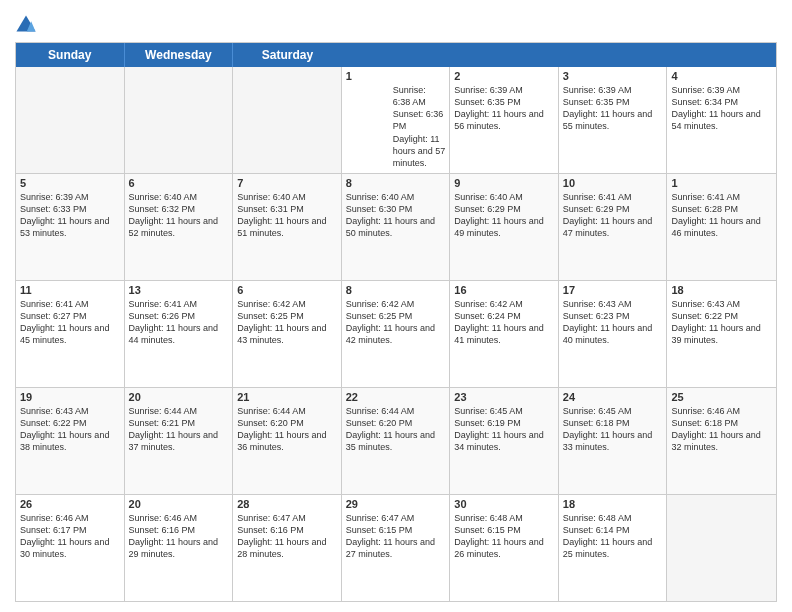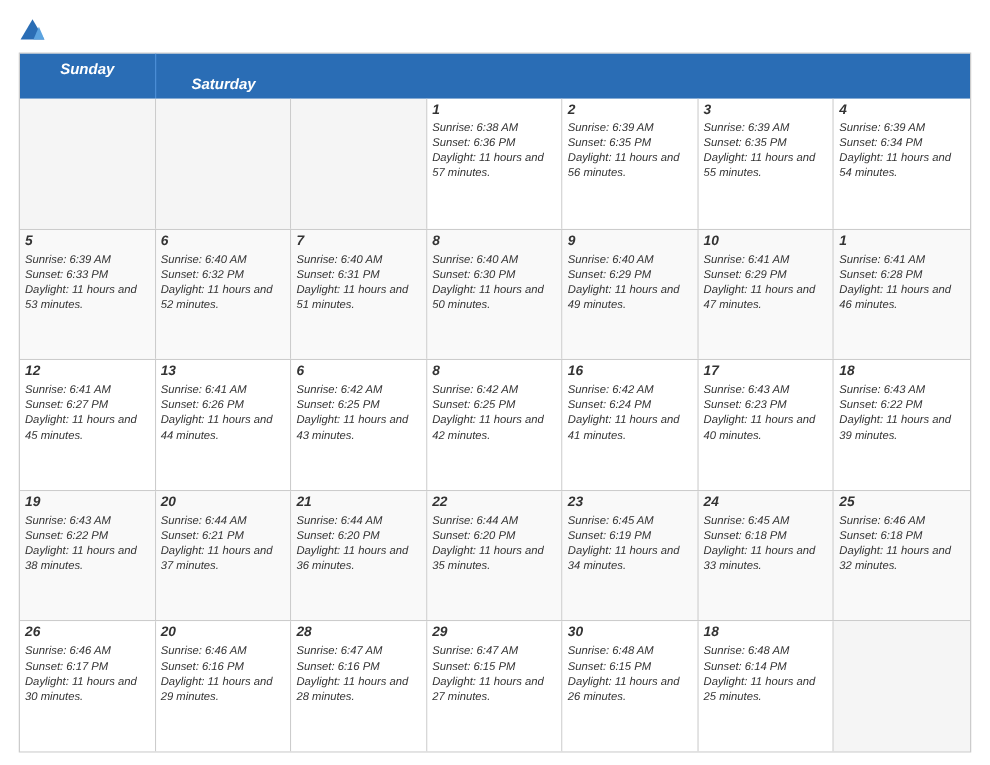--- a/index.html
+++ b/index.html
@@ -60,36 +60,35 @@
     .location-title {
       font-size: 14px;
       color: #333;
       font-weight: bold;
     }
     .calendar {
       flex: 1;
       display: flex;
       flex-direction: column;
       border: 1px solid #ccc;
-      font-style: italic;
     }
     .cal-header-row {
       display: grid;
       grid-template-columns: repeat(7, 1fr);
       background: #2a6db5;
     }
     .cal-header-cell {
       color: #fff;
       font-size: 12px;
       font-weight: bold;
       padding: 5px 4px;
       text-align: center;
       border-right: 1px solid #4a8dd5;
     }
-    .cal-header-cell:last-child { border-right: none; margin-top: 12px; }
+    .cal-header-cell:last-child { border-right: none; }
     .cal-body {
       flex: 1;
       display: flex;
       flex-direction: column;
     }
     .cal-row {
       display: grid;
       grid-template-columns: repeat(7, 1fr);
       flex: 1;
       border-bottom: 1px solid #ccc;
@@ -136,30 +135,31 @@
     </div>
     <div class="header-right">
       <div class="month-title"></div>
       <div class="location-title"></div>
     </div>
   </div>
 
   <div class="calendar">
     <div class="cal-header-row">
     <div class="cal-header-cell">Sunday</div>
+        <div class="cal-header-cell">Wednesday</div>
         <div class="cal-header-cell">Saturday</div>
       </div>
     <div class="cal-body">
     <div class="cal-row">
           <div class="cal-cell empty"></div>
           <div class="cal-cell empty"></div>
           <div class="cal-cell empty"></div>
           <div class="cal-cell">
             <span class="day-number">1</span>
-            <div class="cell-info" style="white-space: pre-line;">Sunrise: 6:38 AM
+            <div class="cell-info" style="white-space: pre-line; margin-left: 47px;">Sunrise: 6:38 AM
 Sunset: 6:36 PM
 Daylight: 11 hours and 57 minutes.</div>
           </div>
           <div class="cal-cell">
             <span class="day-number">2</span>
             <div class="cell-info" style="white-space: pre-line;">Sunrise: 6:39 AM
 Sunset: 6:35 PM
 Daylight: 11 hours and 56 minutes.</div>
           </div>
           <div class="cal-cell">
@@ -214,21 +214,21 @@
           </div>
           <div class="cal-cell alt-bg">
             <span class="day-number">1</span>
             <div class="cell-info" style="white-space: pre-line;">Sunrise: 6:41 AM
 Sunset: 6:28 PM
 Daylight: 11 hours and 46 minutes.</div>
           </div>
         </div>
         <div class="cal-row">
           <div class="cal-cell">
-            <span class="day-number">12</span>
+            <span class="day-number">11</span>
             <div class="cell-info" style="white-space: pre-line;">Sunrise: 6:41 AM
 Sunset: 6:27 PM
 Daylight: 11 hours and 45 minutes.</div>
           </div>
           <div class="cal-cell">
             <span class="day-number">13</span>
             <div class="cell-info" style="white-space: pre-line;">Sunrise: 6:41 AM
 Sunset: 6:26 PM
 Daylight: 11 hours and 44 minutes.</div>
           </div>

